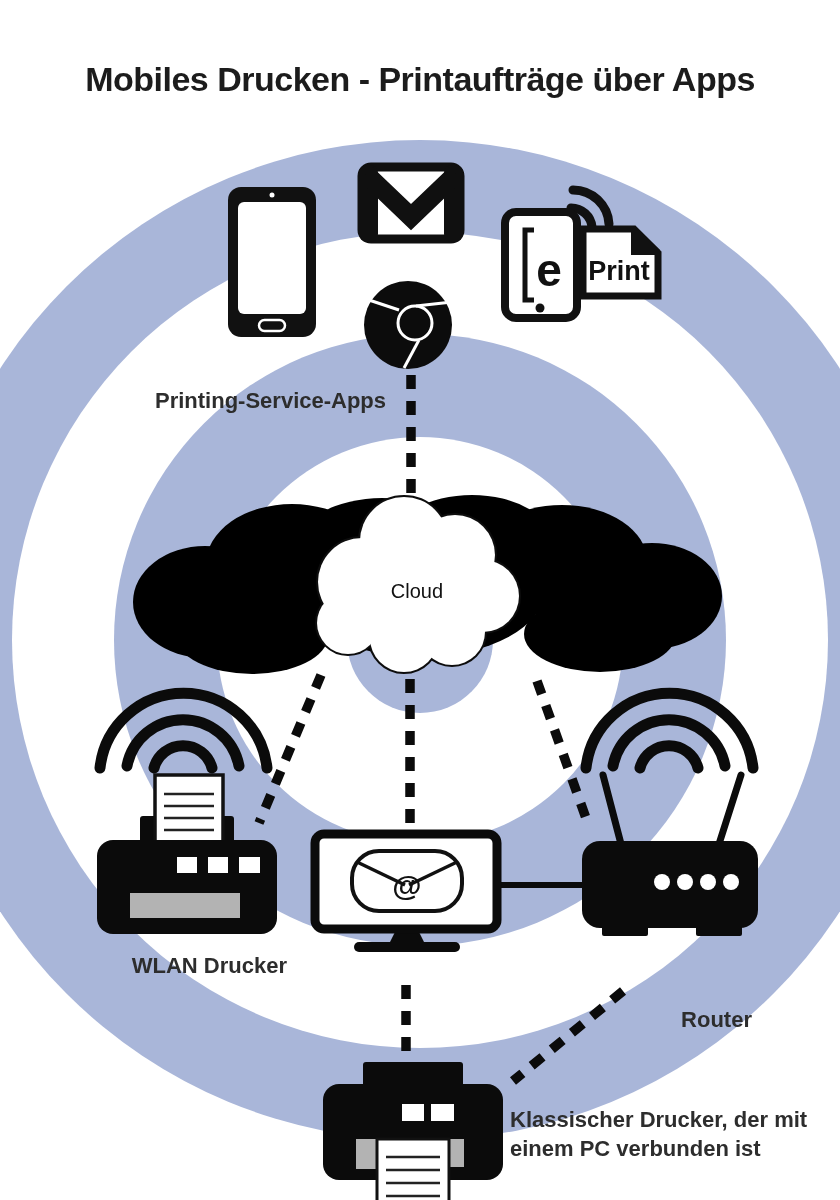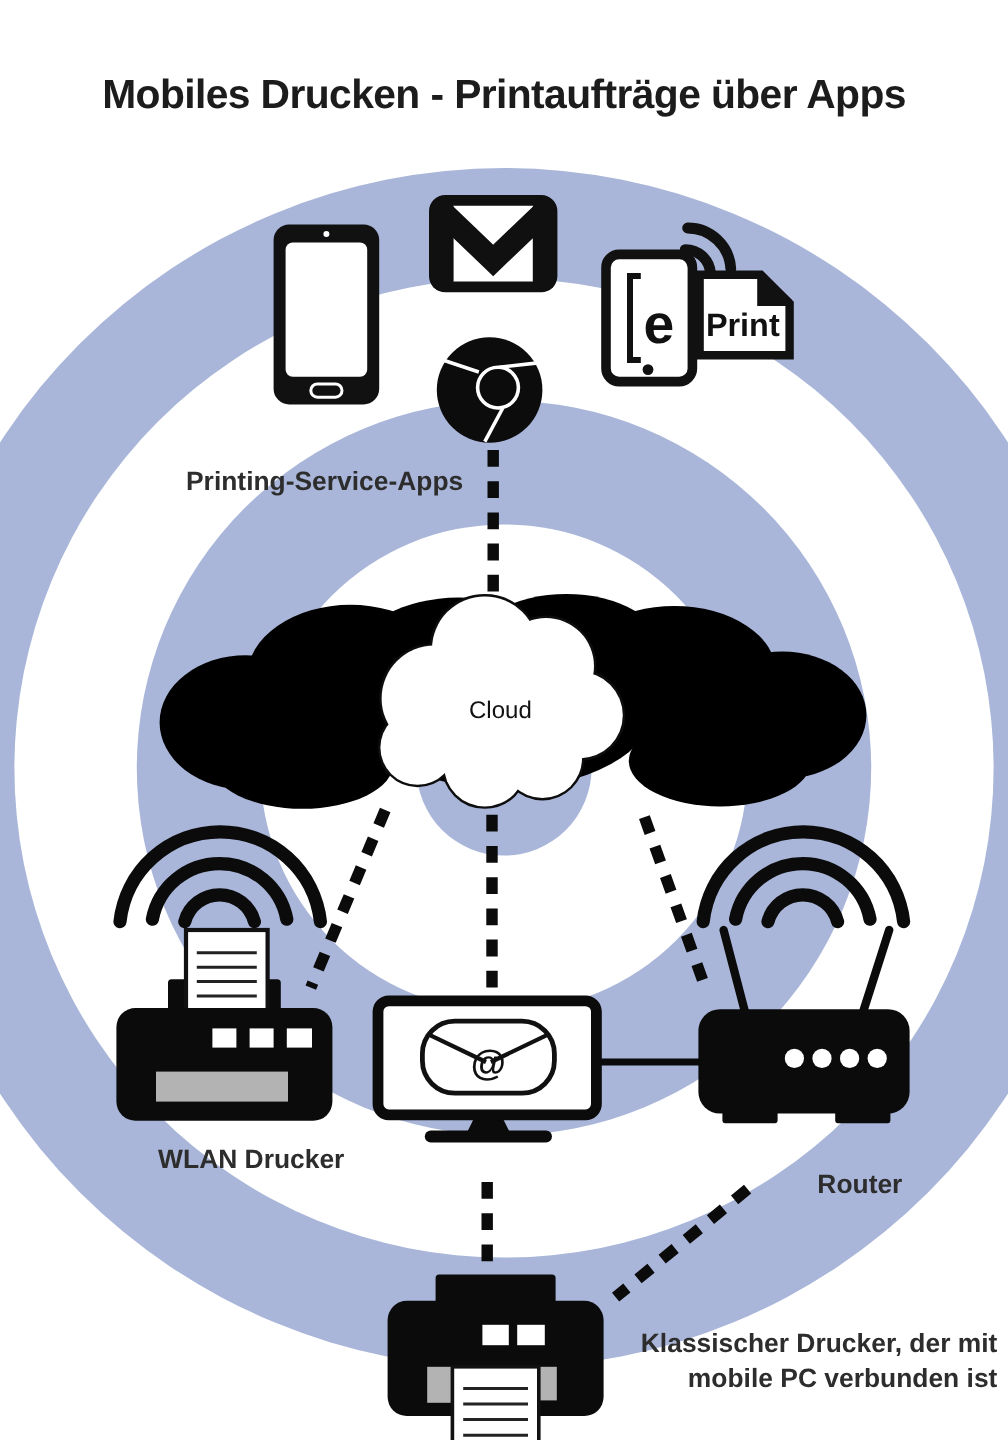--- a/index.html
+++ b/index.html
@@ -9,21 +9,21 @@
     margin-top:24px;
   }
   .ring{position:absolute;border-radius:50%;}
   .ring-blue{background:#a9b6d9;}
   .ring-white{background:#ffffff;}
   .title{
     position:absolute;left:0;top:36px;width:840px;text-align:center;
     font-size:34px;font-weight:bold;color:#1c1c1c;letter-spacing:-0.5px;margin:0;
   }
   .label{
-    position:absolute;font-size:22px;font-weight:bold;color:#2d2d2d;white-space:nowrap;text-align:right;
+    position:absolute;font-size:22px;font-weight:bold;color:#2d2d2d;white-space:nowrap;
   }
   .label-center{width:200px;text-align:right;}
   .multiline{line-height:28px;}
   svg{position:absolute;overflow:visible;}
   svg text{font-family:"Liberation Sans","DejaVu Sans",sans-serif;}
 </style>
 </head>
 <body>
 
 <div class="canvas">
@@ -168,37 +168,37 @@
     <rect x="602" y="898" width="46" height="14" rx="2" fill="#0b0b0b"></rect>
     <rect x="696" y="898" width="46" height="14" rx="2" fill="#0b0b0b"></rect>
     <rect x="582" y="817" width="176" height="87" rx="18" fill="#0b0b0b"></rect>
     <g fill="#ffffff">
       <circle cx="662" cy="858" r="8"></circle>
         <circle cx="685" cy="858" r="8"></circle>
       <circle cx="708" cy="858" r="8"></circle>
         <circle cx="731" cy="858" r="8"></circle>
     </g>
   </svg>
-  <div class="label label-center" style="left:552px;top:950px;">Router</div>
+  <div class="label label-center" style="left:552px;top:983px;">Router</div>
 
   <svg style="left:314px;top:1030px;" width="200" height="162" viewBox="314 1030 200 162">
     <rect x="363" y="1038" width="100" height="30" rx="3" fill="#0b0b0b"></rect>
     <rect x="323" y="1060" width="180" height="96" rx="16" fill="#0b0b0b"></rect>
     <g fill="#ffffff">
       <rect x="402" y="1080" width="22" height="17"></rect>
         <rect x="431" y="1080" width="23" height="17"></rect>
     </g>
     <rect x="356" y="1115" width="24" height="30" fill="#b3b3b3"></rect>
     <rect x="445" y="1115" width="19" height="28" fill="#b3b3b3"></rect>
     <rect x="377" y="1115" width="72" height="69" fill="#ffffff" stroke="#111111" stroke-width="3"></rect>
     <g stroke="#222222" stroke-width="2.5">
       <line x1="386" y1="1133" x2="440" y2="1133"></line>
         <line x1="386" y1="1146" x2="440" y2="1146"></line>
       <line x1="386" y1="1159" x2="440" y2="1159"></line>
         <line x1="386" y1="1172" x2="440" y2="1172"></line>
     </g>
   </svg>
-  <div class="label multiline" style="left:534px;top:1081px;line-height:29px;">
+  <div class="label multiline" style="left:510px;top:1081px;line-height:29px;">
     <div>Klassischer Drucker, der mit</div>
-    <div>mobile PC verbunden ist</div>
+    <div>einem PC verbunden ist</div>
   </div>
 
 </div>
 
 </body></html>

